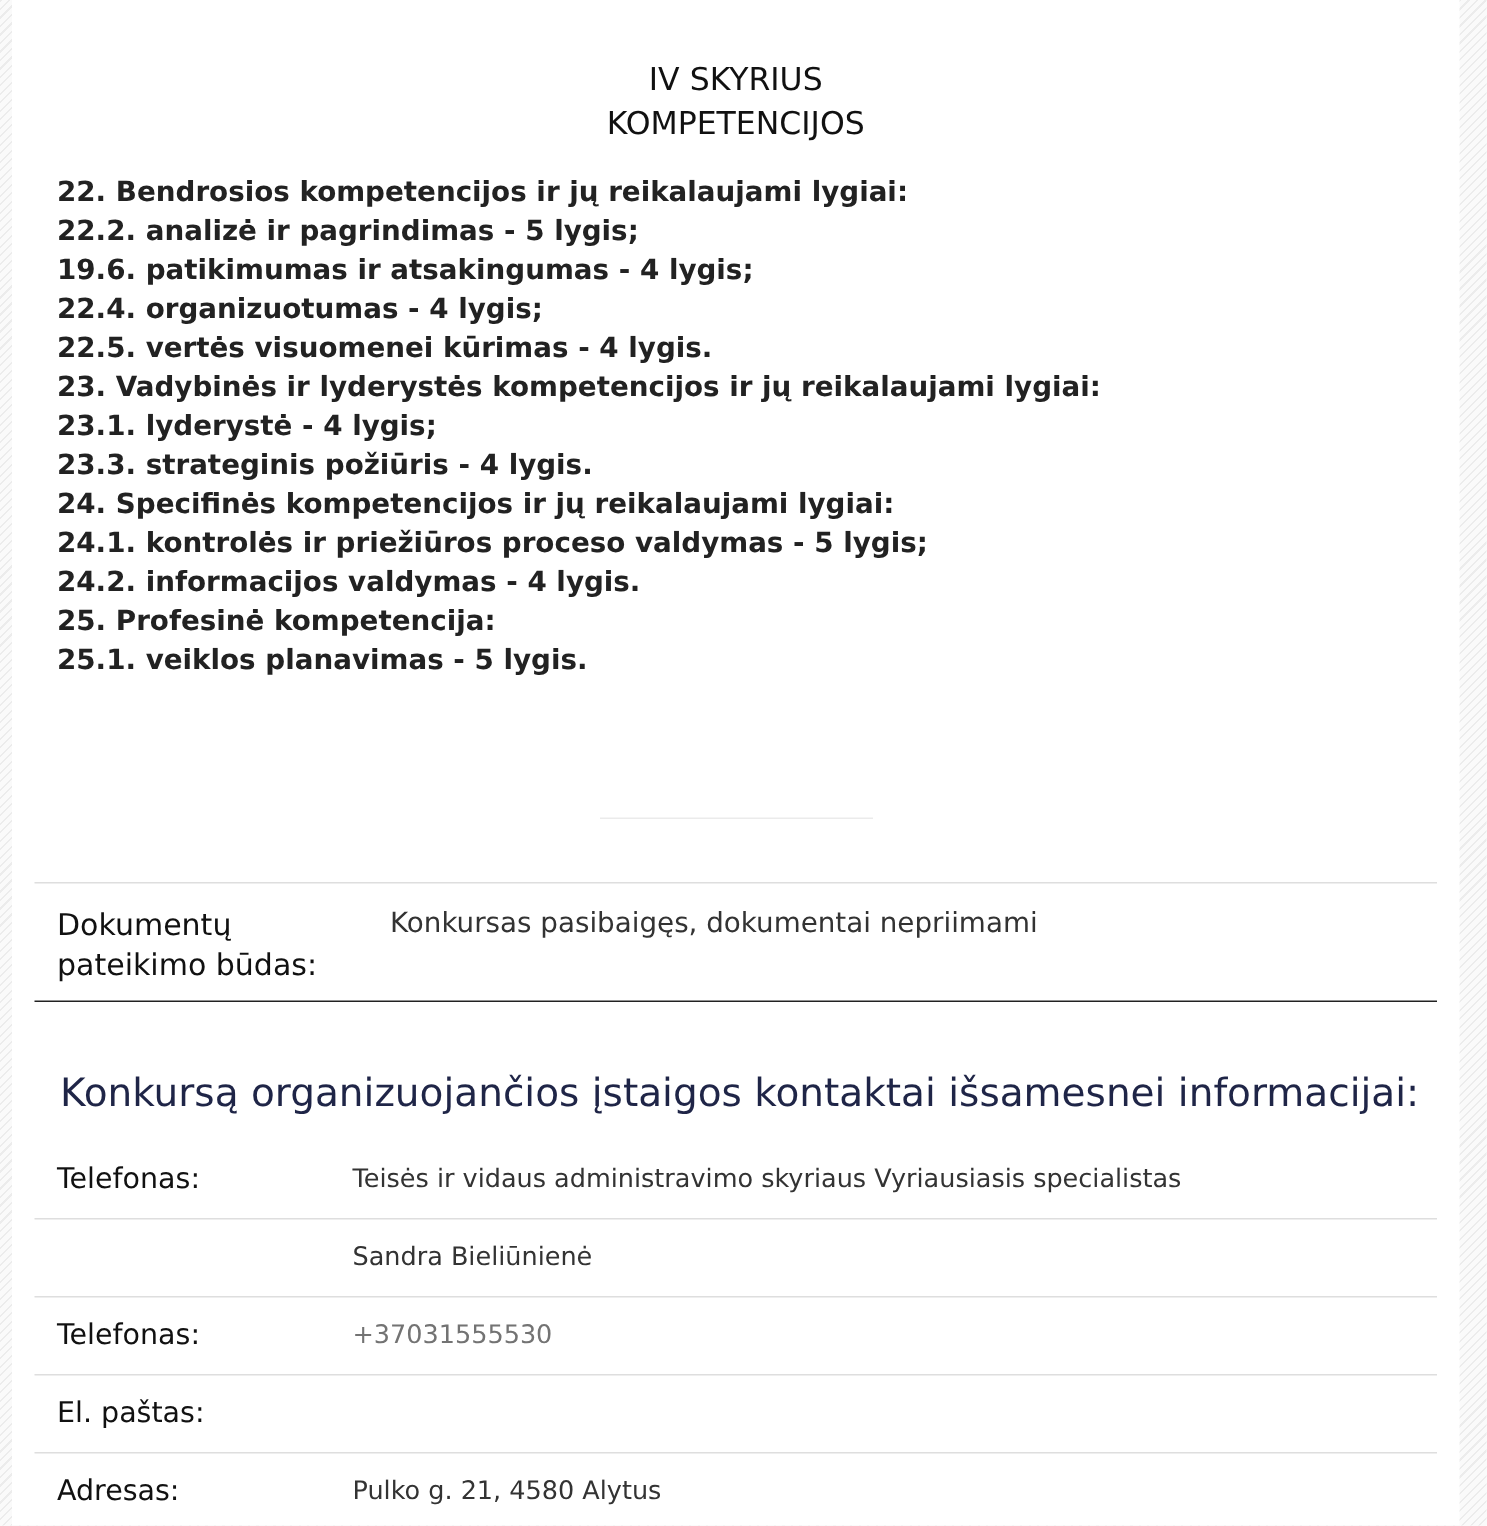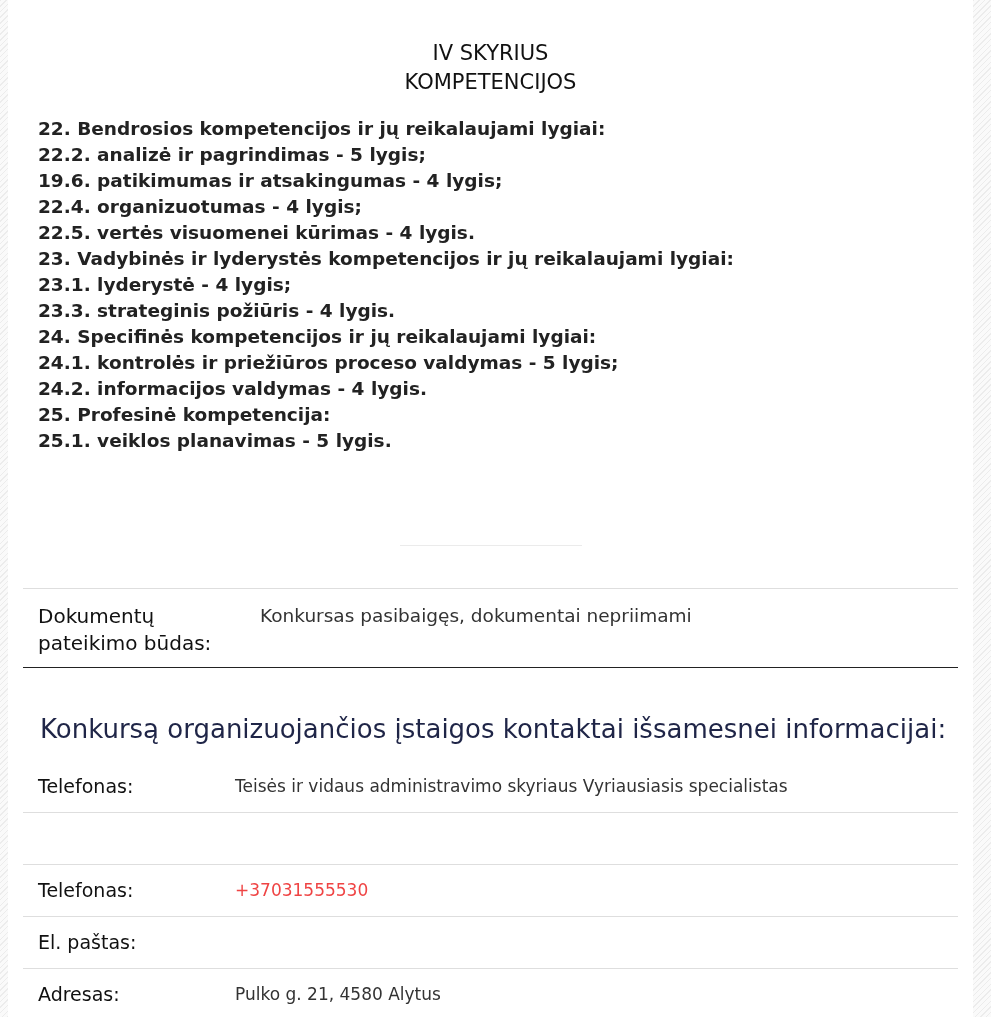--- a/index.html
+++ b/index.html
@@ -44,21 +44,21 @@
   .contact-row {
     position: relative; height: 51px; border-bottom: 1px solid #dedede;
   }
   .contact-row:last-child { border-bottom: none; }
   .contact-label {
     position: absolute; left: 15px; top: 12px; font-size: 19px; line-height: 27px; color: #111;
   }
   .contact-value {
     position: absolute; left: 212px; top: 12px; font-size: 17px; line-height: 27px; color: #333;
   }
-  .contact-value.link { color: #ef4444; text-decoration: none; cursor: pointer; }
+  .contact-value.link { color: #737373; text-decoration: none; cursor: pointer; }
 </style>
 </head>
 <body>
 
 <div class="page">
 
   <div class="chapter-title">
     <div>IV SKYRIUS</div>
     <div>KOMPETENCIJOS</div>
   </div>
@@ -90,20 +90,21 @@
   </div>
 
   <div class="contacts-heading">Konkursą organizuojančios įstaigos kontaktai išsamesnei informacijai:</div>
 
   <div class="contact-rows">
     <div class="contact-row">
       <div class="contact-label">Telefonas:</div>
       <div class="contact-value">Teisės ir vidaus administravimo skyriaus Vyriausiasis specialistas</div>
     </div>
     <div class="contact-row">
+      <div class="contact-value">Sandra Bieliūnienė</div>
     </div>
     <div class="contact-row">
       <div class="contact-label">Telefonas:</div>
       <a class="contact-value link">+37031555530</a>
     </div>
     <div class="contact-row">
       <div class="contact-label">El. paštas:</div>
     </div>
     <div class="contact-row">
       <div class="contact-label">Adresas:</div>

